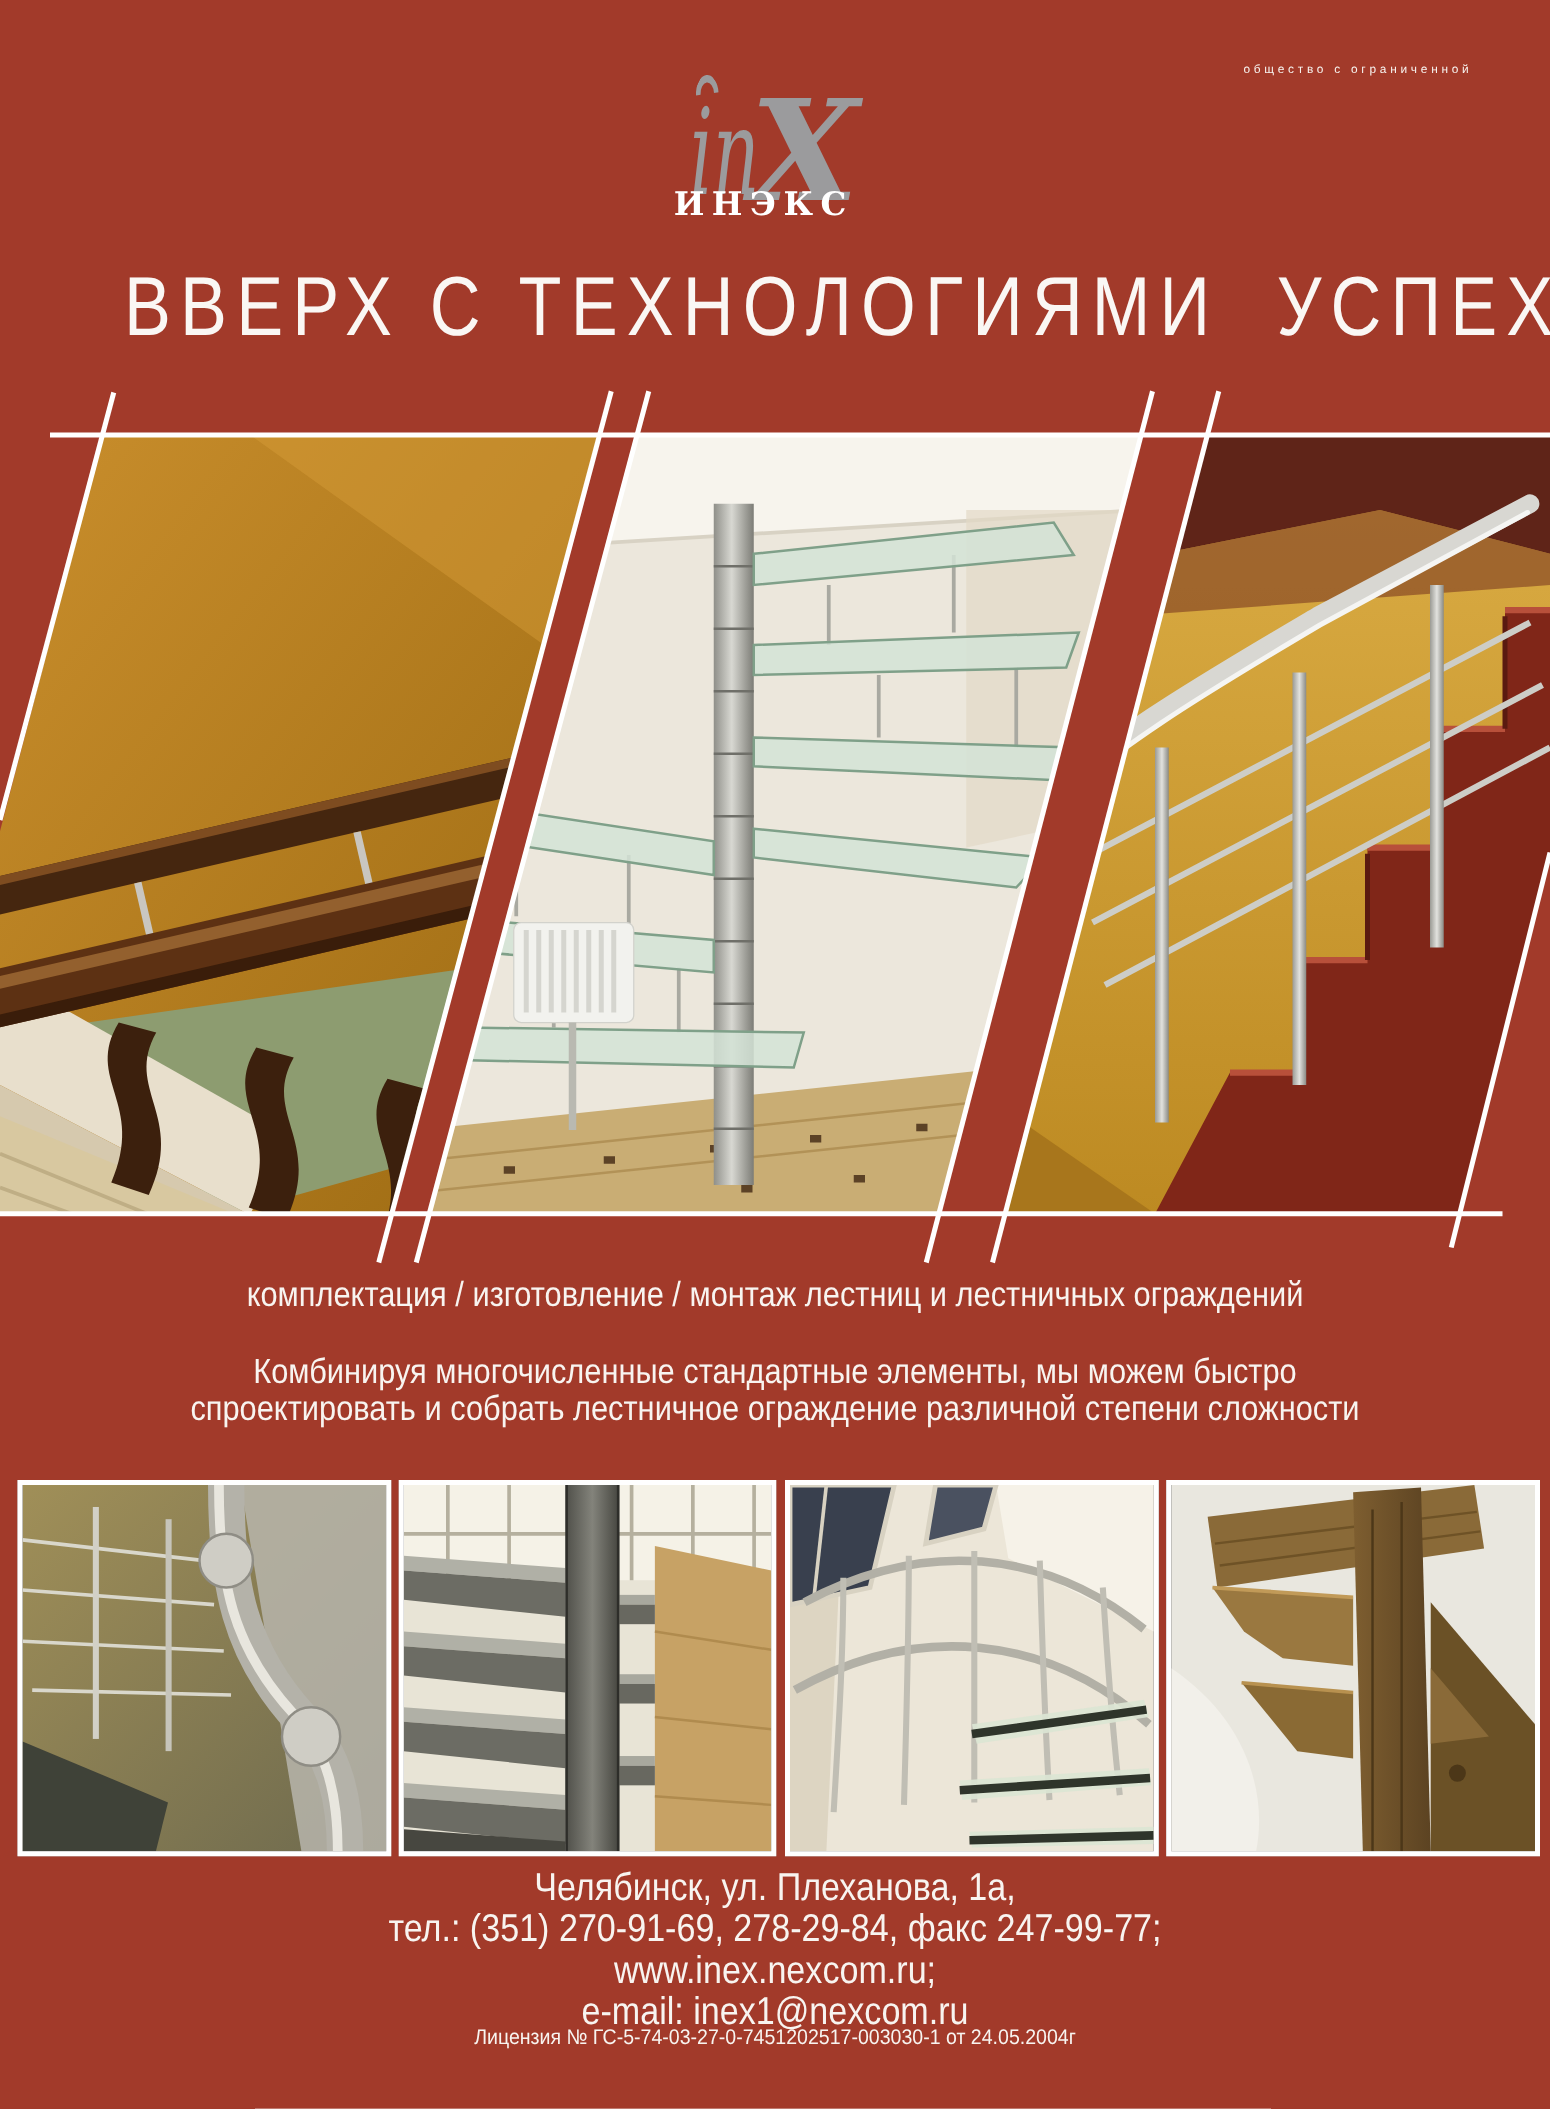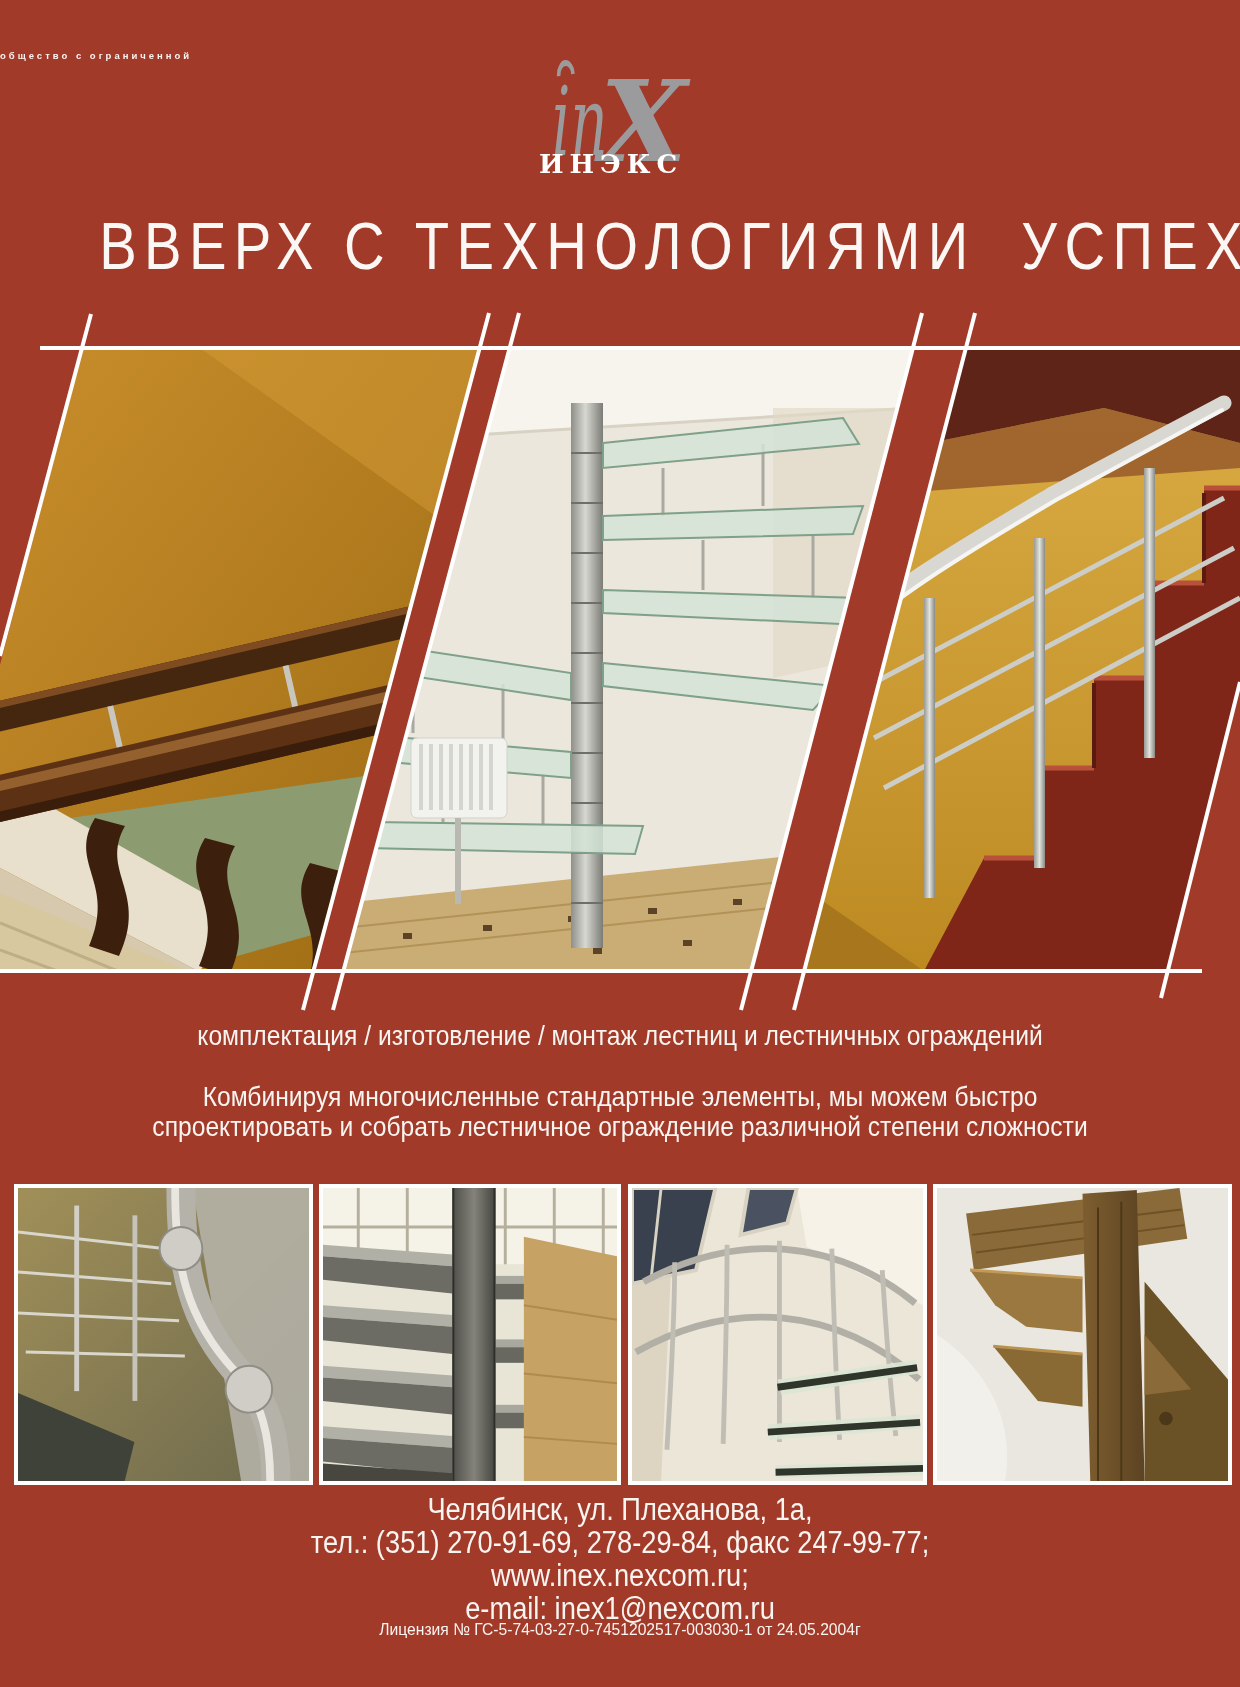--- a/index.html
+++ b/index.html
@@ -5,22 +5,22 @@
   html,body{margin:0;padding:0;}
   body{width:1240px;height:1687px;position:relative;overflow:hidden;
        font-family:"Liberation Sans",sans-serif;}
   .canvas{position:absolute;left:0;top:0;width:1240px;height:1687px;background:#A23A2A;}
   .abs{position:absolute;}
   .white{color:#F8F4F0;}
   .center{left:0;width:1240px;text-align:center;}
   .cond{transform:scaleX(.88);transform-origin:50% 0;}
 
   
-  .tagline{top:50px;left:0;width:1178px;text-align:left;font-size:9.5px;line-height:11px;
-           letter-spacing:3px;color:#F8F4F0;font-weight:bold;}
+  .tagline{top:50px;left:0;width:1178px;text-align:right;font-size:9.5px;line-height:11px;
+           letter-spacing:3px;color:#F8F4F0;font-weight:normal;}
   .logo-in{position:absolute;left:552px;top:74px;font:italic 96px/1 "DejaVu Serif",serif;
            color:#9B9B9D;transform:scaleX(.6);transform-origin:left top;}
   .logo-x{position:absolute;left:600px;top:66px;font:italic bold 112px/1 "DejaVu Serif",serif;
           color:#9B9B9D;}
   .crescent{position:absolute;left:8px;top:-14px;width:18px;height:18px;border-radius:50%;
             border:6px solid #9B9B9D;border-bottom-color:transparent;border-right-color:transparent;
             transform:rotate(40deg);}
   .company{top:150px;left:0;width:1222px;text-align:center;color:#FFFFFF;
            font:bold 26px/1.1 "DejaVu Serif",serif;letter-spacing:6px;}
 

